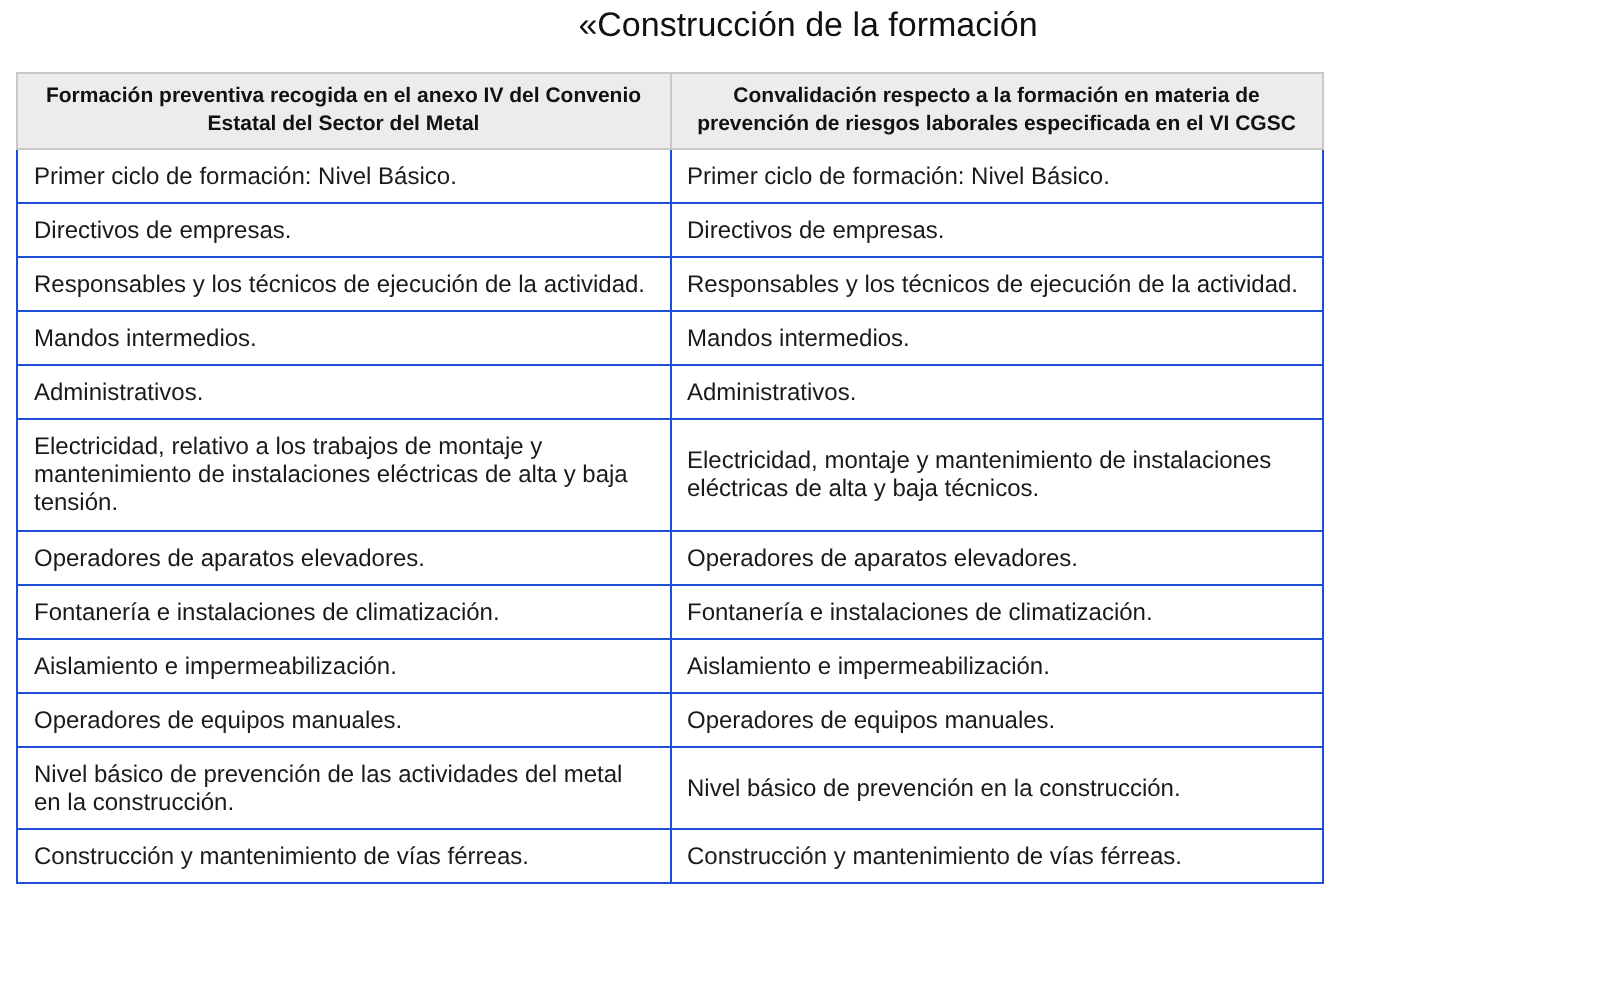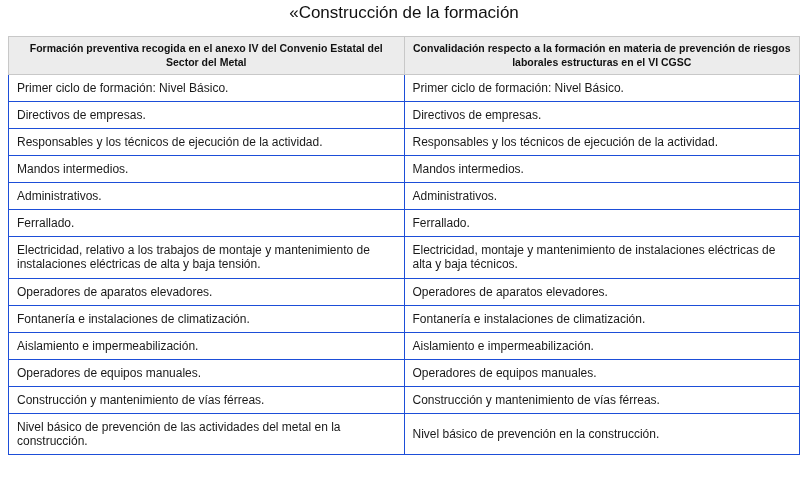--- a/index.html
+++ b/index.html
@@ -19,21 +19,21 @@
     text-align: center;
     font-size: 17px;
     font-weight: normal;
     color: #111111;
     margin: 3px 0 13px 0;
     line-height: 1.2;
   }
   table.conv-table {
     border-collapse: collapse;
     margin: 0 8px;
-    width: 792px;
+    width: 654px;
     table-layout: fixed;
   }
   table.conv-table th {
     background: #ececec;
     font-weight: bold;
     font-size: 10.5px;
     text-align: center;
     padding: 5px 8px;
     border: 1px solid #c8c8c8;
     line-height: 1.28;
@@ -51,21 +51,21 @@
 </style>
 </head>
 <body>
 
 <div class="page-title">«Construcción de la formación</div>
 
 <table class="conv-table">
   <thead>
     <tr>
       <th>Formación preventiva recogida en el anexo IV del Convenio Estatal del Sector del Metal</th>
-      <th>Convalidación respecto a la formación en materia de prevención de riesgos laborales estructuras en el VI CGSC</th>
+      <th>Convalidación respecto a la formación en materia de prevención de riesgos laborales especificada en el VI CGSC</th>
     </tr>
   </thead>
   <tbody id="table-body">
       <tr>
         <td>Primer ciclo de formación: Nivel Básico.</td>
         <td>Primer ciclo de formación: Nivel Básico.</td>
       </tr>
       <tr>
         <td>Directivos de empresas.</td>
         <td>Directivos de empresas.</td>
@@ -76,45 +76,41 @@
       </tr>
       <tr>
         <td>Mandos intermedios.</td>
         <td>Mandos intermedios.</td>
       </tr>
       <tr>
         <td>Administrativos.</td>
         <td>Administrativos.</td>
       </tr>
       <tr>
-        <td>Ferrallado.</td>
-        <td>Ferrallado.</td>
-      </tr>
-      <tr>
         <td>Electricidad, relativo a los trabajos de montaje y mantenimiento de instalaciones eléctricas de alta y baja tensión.</td>
         <td>Electricidad, montaje y mantenimiento de instalaciones eléctricas de alta y baja técnicos.</td>
       </tr>
       <tr>
         <td>Operadores de aparatos elevadores.</td>
         <td>Operadores de aparatos elevadores.</td>
       </tr>
       <tr>
         <td>Fontanería e instalaciones de climatización.</td>
         <td>Fontanería e instalaciones de climatización.</td>
       </tr>
       <tr>
         <td>Aislamiento e impermeabilización.</td>
         <td>Aislamiento e impermeabilización.</td>
       </tr>
       <tr>
         <td>Operadores de equipos manuales.</td>
         <td>Operadores de equipos manuales.</td>
       </tr>
       <tr>
+        <td>Nivel básico de prevención de las actividades del metal en la construcción.</td>
+        <td>Nivel básico de prevención en la construcción.</td>
+      </tr>
+      <tr>
         <td>Construcción y mantenimiento de vías férreas.</td>
         <td>Construcción y mantenimiento de vías férreas.</td>
-      </tr>
-      <tr>
-        <td>Nivel básico de prevención de las actividades del metal en la construcción.</td>
-        <td>Nivel básico de prevención en la construcción.</td>
       </tr>
     </tbody>
 </table>
 
 </body></html>

